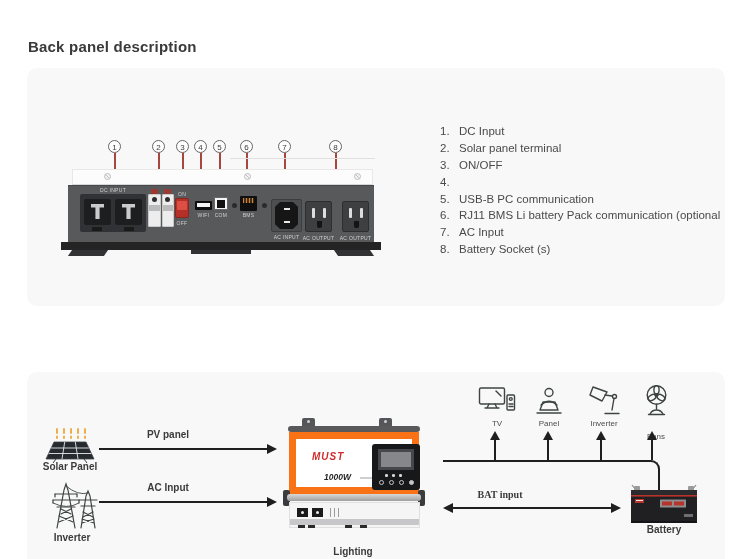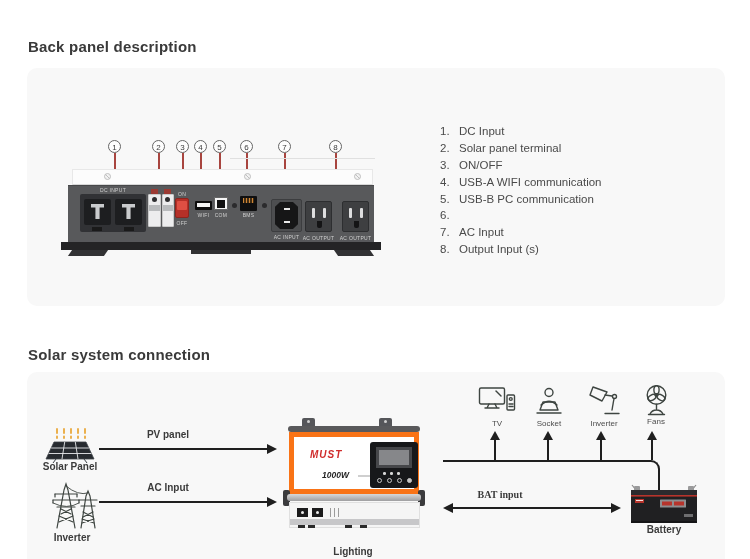--- a/index.html
+++ b/index.html
@@ -161,40 +161,39 @@
     <div class="row">
         <span class="n">2.</span>
         <span>Solar panel terminal</span>
       </div>
     <div class="row">
         <span class="n">3.</span>
         <span>ON/OFF</span>
       </div>
     <div class="row">
         <span class="n">4.</span>
-        <span>USB-A WIFI communication</span>
       </div>
     <div class="row">
         <span class="n">5.</span>
         <span>USB-B PC communication</span>
       </div>
     <div class="row">
         <span class="n">6.</span>
+        <span>RJ11 BMS Li battery Pack communication (optional</span>
       </div>
     <div class="row">
         <span class="n">7.</span>
         <span>AC Input</span>
       </div>
     <div class="row">
         <span class="n">8.</span>
-        <span>Output Input (s)</span>
+        <span>Battery Socket (s)</span>
       </div>
   </div>
 
-  <div class="h1" style="left:28px;top:314px;">Solar system connection</div>
   <div class="panel" style="left:27px;top:340px;width:698px;height:216px;"></div>
 
   <svg class="abs" style="left:42px;top:395px;" width="56" height="40" viewBox="0 0 56 40">
     <g stroke="#e9a83b" stroke-width="1.8" stroke-linecap="round">
       <path d="M15,2 V6 M22,2 V6 M29,2 V6 M36,2 V6 M43,2 V6"></path>
       <path d="M15,9.5 V11 M22,9.5 V11 M29,9.5 V11 M36,9.5 V11 M43,9.5 V11"></path>
     </g>
     <polygon points="12,15 44,15 52,32 4,32" fill="#272b30" stroke="#3c4147" stroke-width="0.8"></polygon>
     <g stroke="#e8eaec" stroke-width="0.9">
       <path d="M9.2,21 L46.8,21 M6.6,26.5 L49.4,26.5"></path>
@@ -228,21 +227,21 @@
   <div class="head-r" style="left:267px;top:464.5px;"></div>
 
   <div class="abs" style="left:283px;top:384px;width:142px;height:116px;">
     <div class="abs" style="left:19px;top:2px;width:13px;height:9px;background:#55565a;border-radius:2px 2px 0 0;">
         <div style="width:3px;height:3px;border-radius:50%;background:#cfcfcf;margin:2px auto 0;"></div>
       </div>
     <div class="abs" style="left:96px;top:2px;width:13px;height:9px;background:#55565a;border-radius:2px 2px 0 0;">
         <div style="width:3px;height:3px;border-radius:50%;background:#cfcfcf;margin:2px auto 0;"></div>
       </div>
     <div class="abs" style="left:5px;top:10px;width:132px;height:6px;background:#59595b;border-radius:3px;"></div>
-    <div class="abs" style="left:6px;top:16px;width:130px;height:62px;background:#fff;border:5px solid #f97316;box-sizing:border-box;">
+    <div class="abs" style="left:6px;top:16px;width:130px;height:62px;background:#fff;border:7px solid #f97316;box-sizing:border-box;">
       <div class="abs" style="left:16px;top:12px;font-size:10px;font-weight:700;font-style:italic;color:#d02c2c;letter-spacing:1px;">MUST</div>
       <div class="abs" style="left:28px;top:33px;font-size:8.5px;font-weight:700;font-style:italic;color:#222;">1000W</div>
       <div class="abs" style="left:64px;top:38px;width:34px;height:2px;background:#cfcfcf;"></div>
       <div class="abs" style="left:76px;top:5px;width:48px;height:46px;background:#17181a;border-radius:3px;">
         <div class="abs" style="left:6px;top:5px;width:36px;height:21px;background:#46474a;">
           <div class="abs" style="left:3px;top:3px;width:30px;height:15px;background:#86878a;"></div>
         </div>
         <div class="abs" style="left:13px;top:30px;width:2.5px;height:2.5px;border-radius:50%;background:#d8d8d8;"></div>
         <div class="abs" style="left:20px;top:30px;width:2.5px;height:2.5px;border-radius:50%;background:#d8d8d8;"></div>
         <div class="abs" style="left:27px;top:30px;width:2.5px;height:2.5px;border-radius:50%;background:#d8d8d8;"></div>
@@ -285,21 +284,21 @@
   <div class="llabel" style="left:477px;top:387px;width:40px;">TV</div>
 
   <svg class="abs" style="left:535px;top:354px;" width="28" height="30" viewBox="0 0 28 30">
     <g fill="none" stroke="#3e4541" stroke-width="1.4" stroke-linecap="round" stroke-linejoin="round">
       <circle cx="14" cy="6.5" r="4"></circle>
       <path d="M6,19 Q14,11.5 22,19"></path>
       <path d="M8,16 H20 L23,24 H5 Z"></path>
       <path d="M2,27 H26"></path>
     </g>
   </svg>
-  <div class="llabel" style="left:527px;top:387px;width:44px;">Socket</div>
+  <div class="llabel" style="left:527px;top:387px;width:44px;">Panel</div>
 
   <svg class="abs" style="left:589px;top:352px;" width="32" height="34" viewBox="0 0 32 34">
     <g fill="none" stroke="#3e4541" stroke-width="1.4" stroke-linecap="round" stroke-linejoin="round">
       <polygon points="4,3 18,8 13,17 1,11"></polygon>
       <path d="M16,11 L23,12"></path>
       <circle cx="25.5" cy="12.5" r="2"></circle>
       <path d="M25,14.5 L23,26"></path>
       <path d="M16,29.5 H30"></path>
     </g>
   </svg>
@@ -308,21 +307,21 @@
   <svg class="abs" style="left:643px;top:352px;" width="27" height="33" viewBox="0 0 27 33">
     <g fill="none" stroke="#3e4541" stroke-width="1.4" stroke-linecap="round">
       <circle cx="13.5" cy="11" r="9.3"></circle>
       <ellipse cx="13.5" cy="5.8" rx="2.6" ry="4.2"></ellipse>
       <ellipse cx="13.5" cy="5.8" rx="2.6" ry="4.2" transform="rotate(120 13.5 11)"></ellipse>
       <ellipse cx="13.5" cy="5.8" rx="2.6" ry="4.2" transform="rotate(240 13.5 11)"></ellipse>
       <circle cx="13.5" cy="11" r="1.4" fill="#3e4541"></circle>
       <path d="M13.5,20.3 V26 M13.5,26 Q9,26 7,30 M13.5,26 Q18,26 20,30 M5.5,30.5 H21.5"></path>
     </g>
   </svg>
-  <div class="llabel" style="left:634px;top:385px;width:44px;">Fans</div>
+  <div class="llabel" style="left:634px;top:400px;width:44px;">Fans</div>
 
   <div class="bus" style="left:443px;top:428px;width:215px;height:29px;"></div>
   <div class="vline" style="left:494px;top:407px;height:21px;"></div>
   <div class="head-u" style="left:490px;top:399px;"></div>
   <div class="vline" style="left:547px;top:407px;height:21px;"></div>
   <div class="head-u" style="left:543px;top:399px;"></div>
   <div class="vline" style="left:600px;top:407px;height:21px;"></div>
   <div class="head-u" style="left:596px;top:399px;"></div>
   <div class="vline" style="left:651px;top:407px;height:21px;"></div>
   <div class="head-u" style="left:647px;top:399px;"></div>

